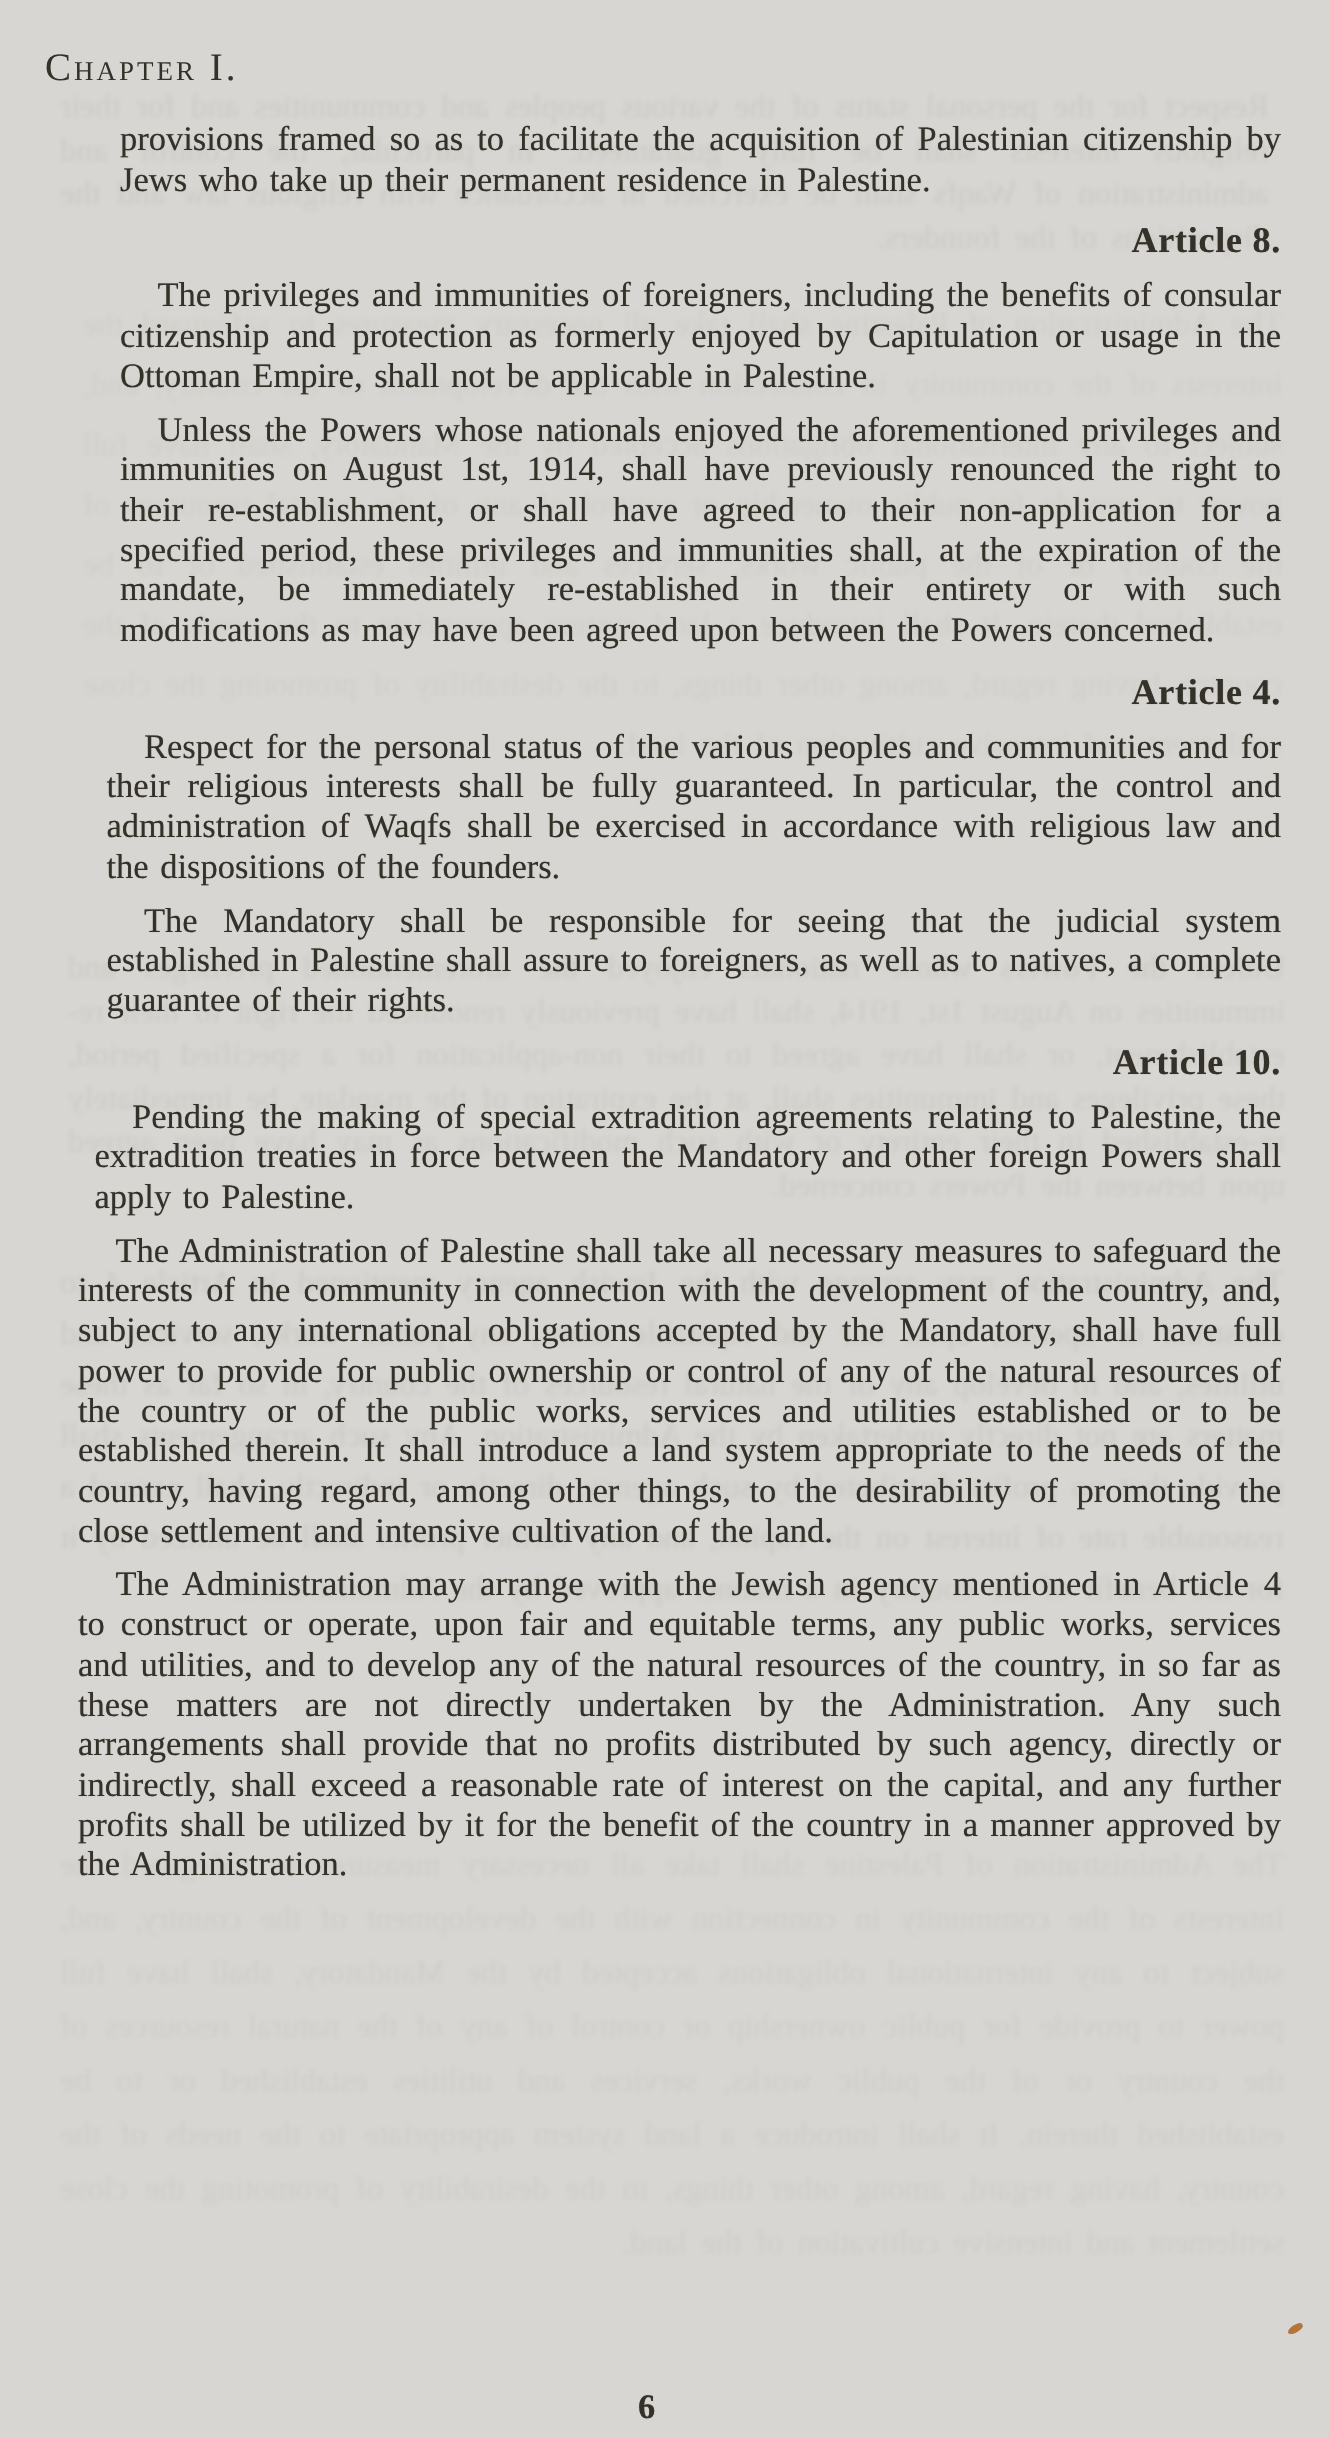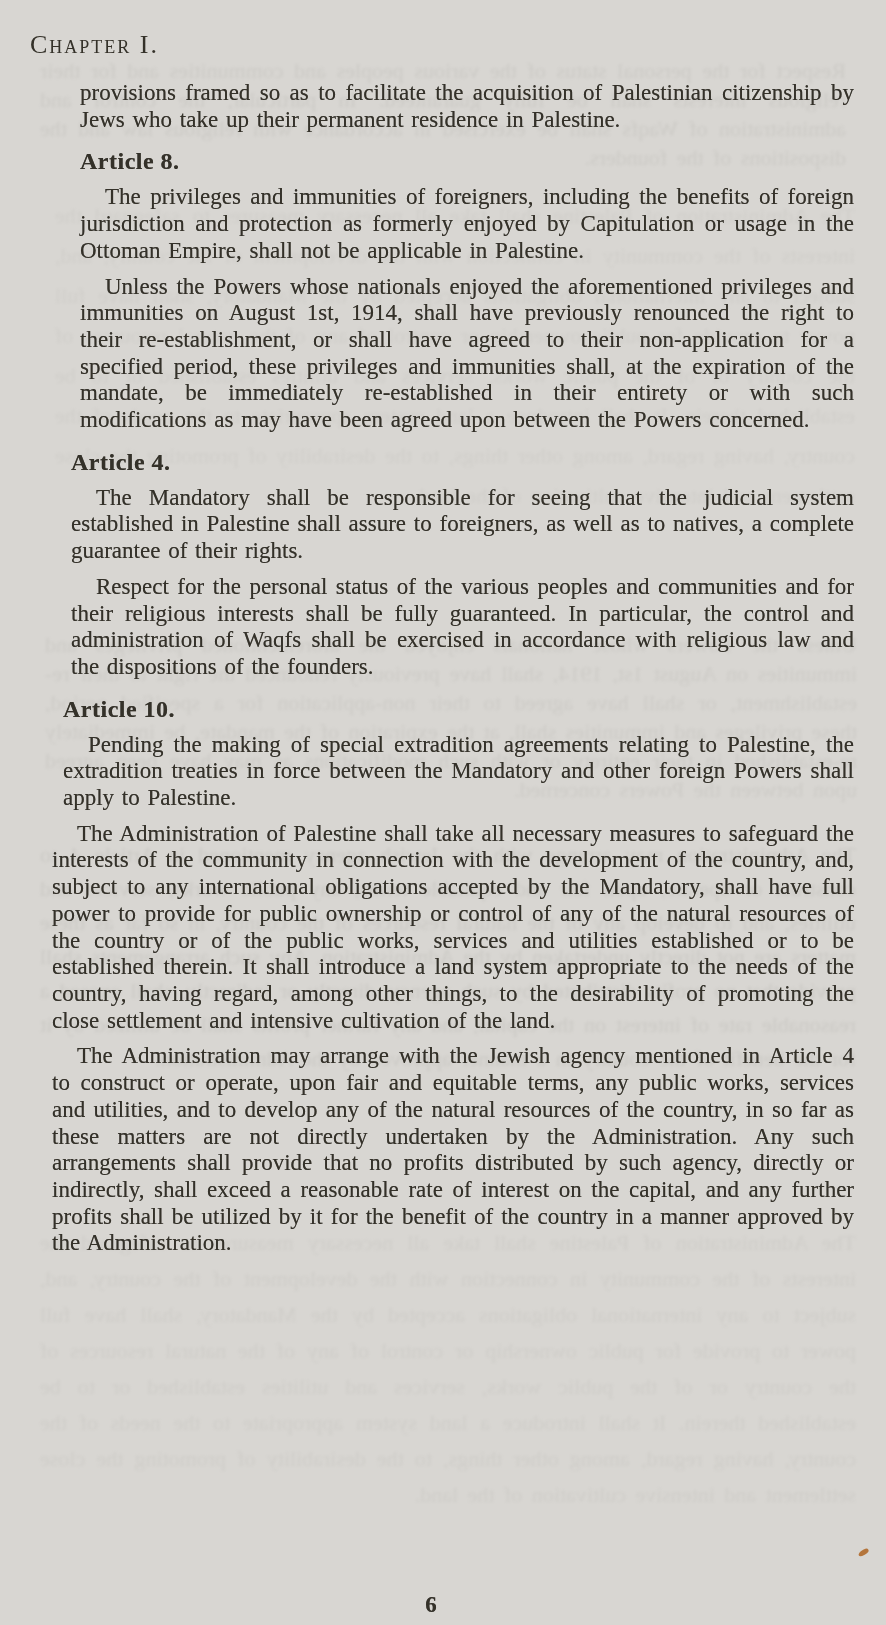--- a/index.html
+++ b/index.html
@@ -45,21 +45,21 @@
     margin:9px 0 0;
     font-size:23px; line-height:26.7px;
     text-align:justify; text-indent:25px;
     word-spacing:2px;
     text-shadow:0 0 0.5px rgba(40,38,34,0.55);
   }
   p.intro { margin-top:20px; text-indent:0; }
   h2.article-heading {
     margin:15px 0 9px;
     font-size:24px; font-weight:bold;
-    text-align:left; letter-spacing:0.5px;
+    text-align:right; letter-spacing:0.5px;
     text-shadow:0 0 0.5px rgba(40,38,34,0.6);
   }
   
   .sec-a9  { margin-left:-9px; }
   .sec-a10 { margin-left:-17px; }
   .sec-a11 { margin-left:-28px; }
   .page-number {
     position:absolute; bottom:7px; left:0; right:0; z-index:1;
     text-align:center; font-size:23px; font-weight:bold;
     transform:translateX(-12px);
@@ -89,28 +89,28 @@
   </div>
 
   <div class="content body-text">
 
     <h1 class="chapter">Chapter I.</h1>
 
     <p class="intro">provisions framed so as to facilitate the acquisition of Palestinian citizenship by Jews who take up their permanent residence in Palestine.</p>
 
     <section class="sec-a8">
       <h2 class="article-heading">Article 8.</h2>
-      <p>The privileges and immunities of foreigners, including the benefits of foreign jurisdiction and protection as formerly enjoyed by Capitulation or usage in the Ottoman Empire, shall not be applicable in Palestine.</p>
+      <p>The privileges and immunities of foreigners, including the benefits of consular citizenship and protection as formerly enjoyed by Capitulation or usage in the Ottoman Empire, shall not be applicable in Palestine.</p>
       <p>Unless the Powers whose nationals enjoyed the aforementioned privileges and immunities on August 1st, 1914, shall have previously renounced the right to their re-establishment, or shall have agreed to their non-application for a specified period, these privileges and immunities shall, at the expiration of the mandate, be immediately re-established in their entirety or with such modifications as may have been agreed upon between the Powers concerned.</p>
     </section>
 
     <section class="sec-a9">
       <h2 class="article-heading">Article 4.</h2>
+      <p>Respect for the personal status of the various peoples and communities and for their religious interests shall be fully guaranteed.  In particular, the control and administration of Waqfs shall be exercised in accordance with religious law and the dispositions of the founders.</p>
       <p>The Mandatory shall be responsible for seeing that the judicial system established in Palestine shall assure to foreigners, as well as to natives, a complete guarantee of their rights.</p>
-      <p>Respect for the personal status of the various peoples and communities and for their religious interests shall be fully guaranteed.  In particular, the control and administration of Waqfs shall be exercised in accordance with religious law and the dispositions of the founders.</p>
     </section>
 
     <section class="sec-a10">
       <h2 class="article-heading">Article 10.</h2>
       <p>Pending the making of special extradition agreements relating to Palestine, the extradition treaties in force between the Mandatory and other foreign Powers shall apply to Palestine.</p>
     </section>
 
     <section class="sec-a11">
       <p>The Administration of Palestine shall take all necessary measures to safeguard the interests of the community in connection with the development of the country, and, subject to any international obligations accepted by the Mandatory, shall have full power to provide for public ownership or control of any of the natural resources of the country or of the public works, services and utilities established or to be established therein.  It shall introduce a land system appropriate to the needs of the country, having regard, among other things, to the desirability of promoting the close settlement and intensive cultivation of the land.</p>
       <p>The Administration may arrange with the Jewish agency mentioned in Article 4 to construct or operate, upon fair and equitable terms, any public works, services and utilities, and to develop any of the natural resources of the country, in so far as these matters are not directly undertaken by the Administration. Any such arrangements shall provide that no profits distributed by such agency, directly or indirectly, shall exceed a reasonable rate of interest on the capital, and any further profits shall be utilized by it for the benefit of the country in a manner approved by the Administration.</p>

